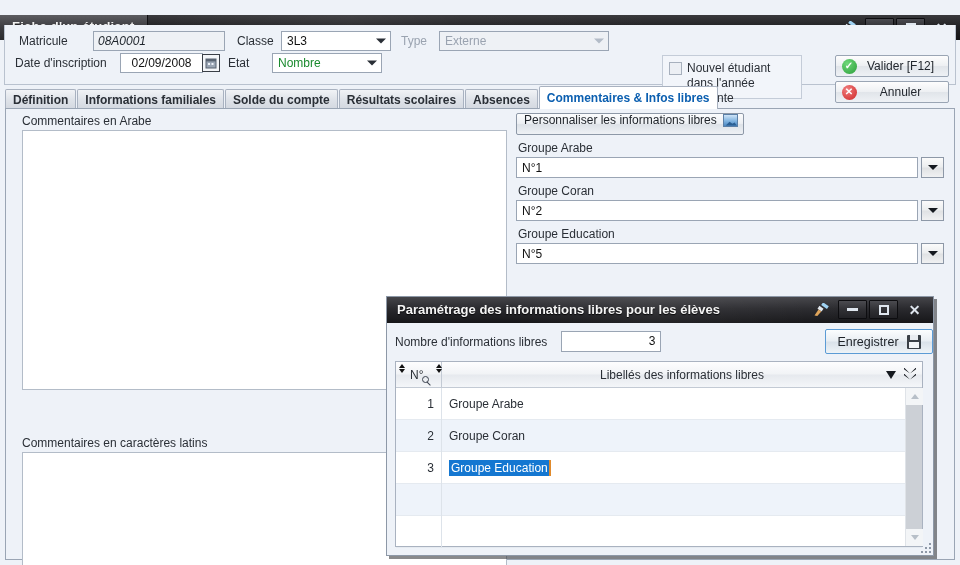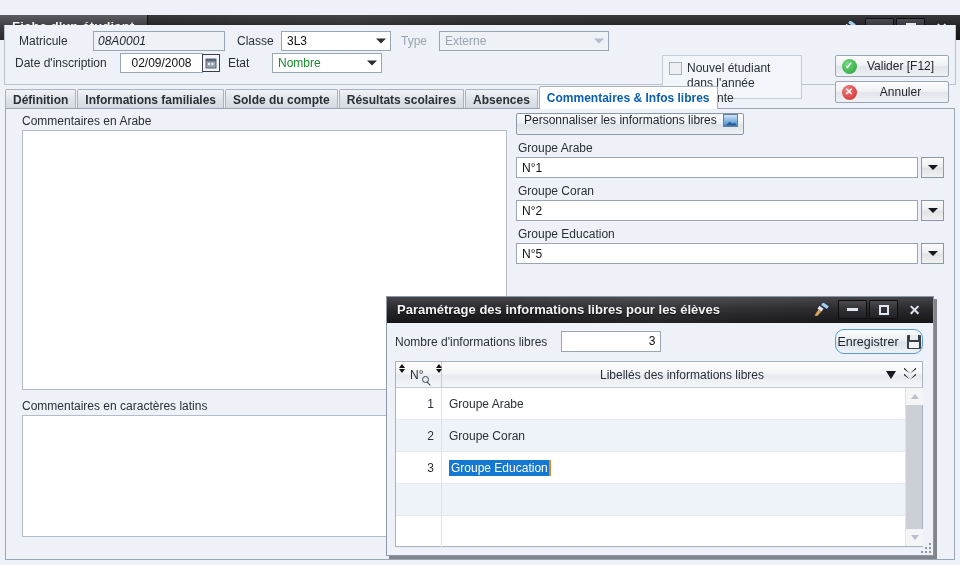--- a/index.html
+++ b/index.html
@@ -238,24 +238,24 @@
     text-shadow: 0 1px 1px rgba(0,0,0,0.9);
   }
   .modal-body { position: absolute; left: 0; top: 26px; width: 546px; height: 232px; }
 
   .nb-row { position: absolute; left: 8px; top: 8px; display: flex; align-items: center; gap: 14px; }
   .nb-input {
     width: 100px; height: 21px; background: #fff; border: 1px solid #9aa5b4;
     text-align: right; padding-right: 5px; line-height: 19px; font-size: 12px; color:#111;
   }
   .save-btn {
-    position: absolute; right: 10px; top: 6px;
-    width: 88px; height: 25px;
+    position: absolute; right: 0; top: 6px;
+    width: 108px; height: 25px;
     background: linear-gradient(180deg,#fbfdfe 0%, #e9eef3 47%, #dae2ea 53%, #eef3f7 100%);
-    border: 1px solid #5b9bd5; border-radius: 9px;
+    border: 1px solid #5b9bd5; border-radius: 2px;
     display: flex; align-items: center; justify-content: center; gap: 8px;
     font-size: 12.5px; color: #1d2228;
   }
   .floppy {
     width: 14px; height: 14px; background: #3a4047; border-radius: 1px;
     position: relative;
   }
   .floppy:before {
     content:""; position:absolute; left:3px; top:0; width:8px; height:5px; background:#e8ecf1;
   }
@@ -439,21 +439,21 @@
     <div class="tab active">
         <span>Commentaires &amp; Infos libres</span>
       </div>
   </div>
 
   <div class="content">
 
     <div class="inner-left">
       <div class="panel-lbl">Commentaires en Arabe</div>
       <div class="bigbox box-arabe"></div>
-      <div class="panel-lbl" style="padding-top:9px;">Commentaires en caractères latins</div>
+      <div class="panel-lbl" style="padding-top:9px;margin-top:37px;">Commentaires en caractères latins</div>
       <div class="bigbox box-latin"></div>
     </div>
 
     <div class="inner-right">
       <div class="ghead">
         <div class="perso-btn">
           <span>Personnaliser les informations libres</span>
           <span class="img-ico"></span>
         </div>
       </div>

